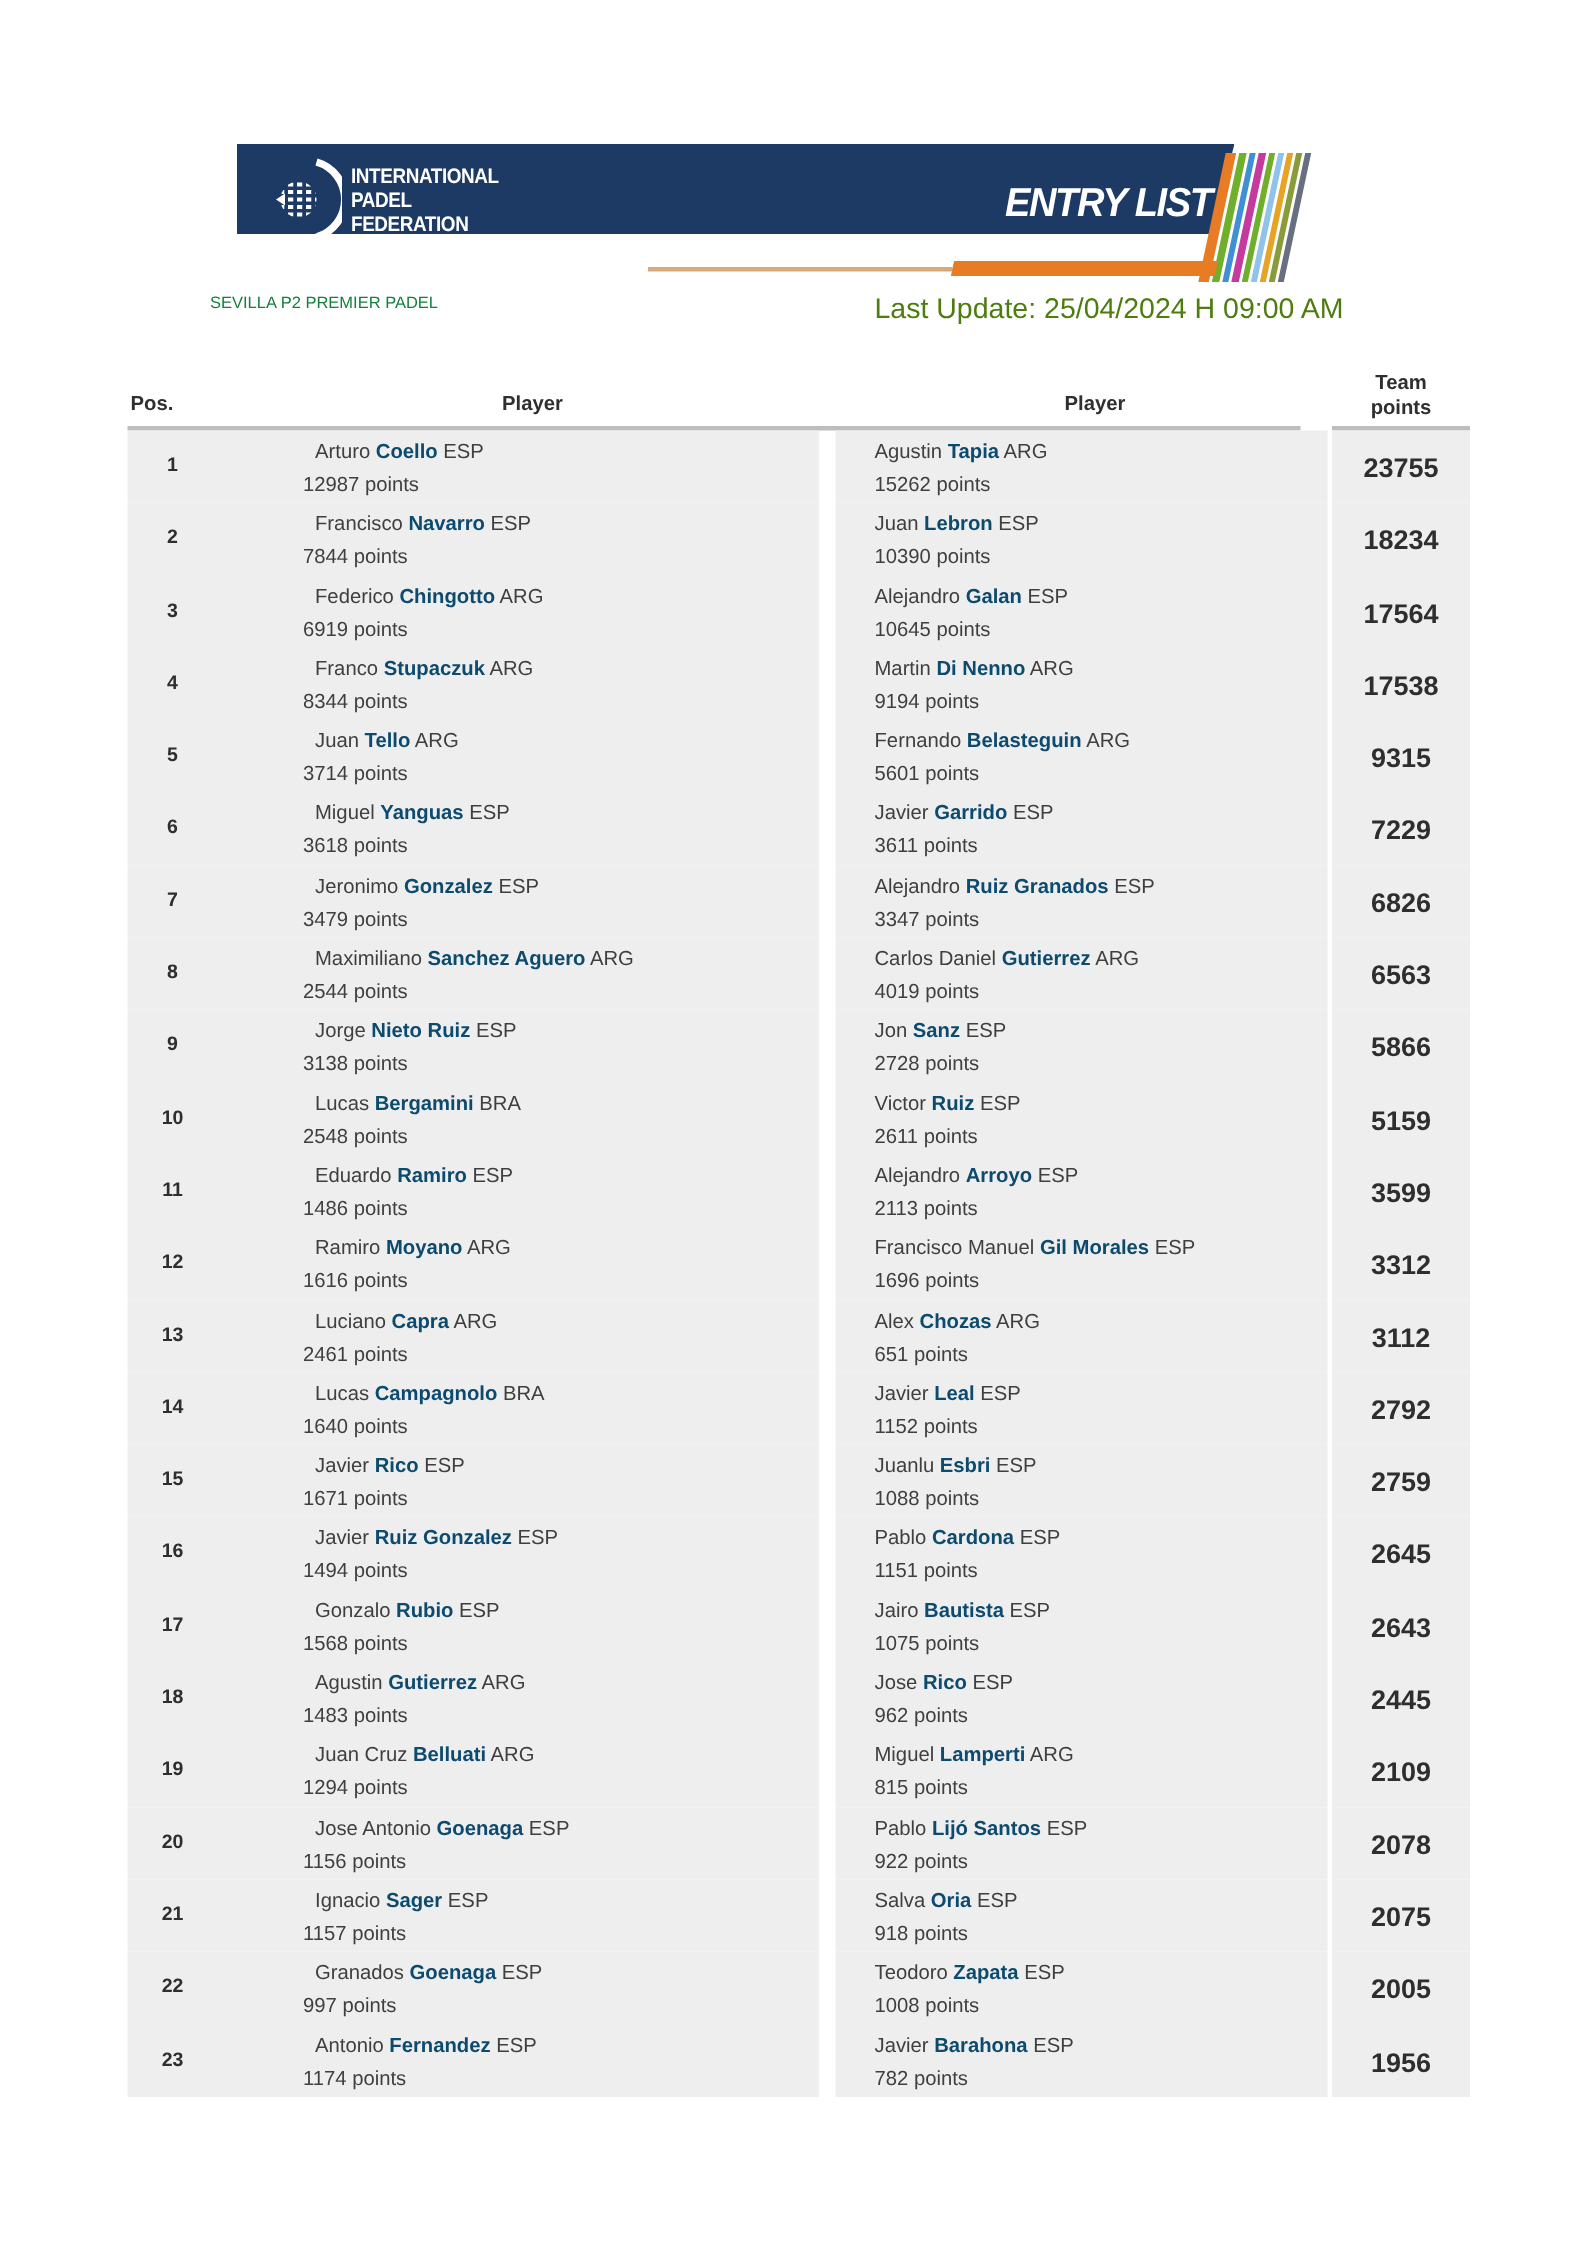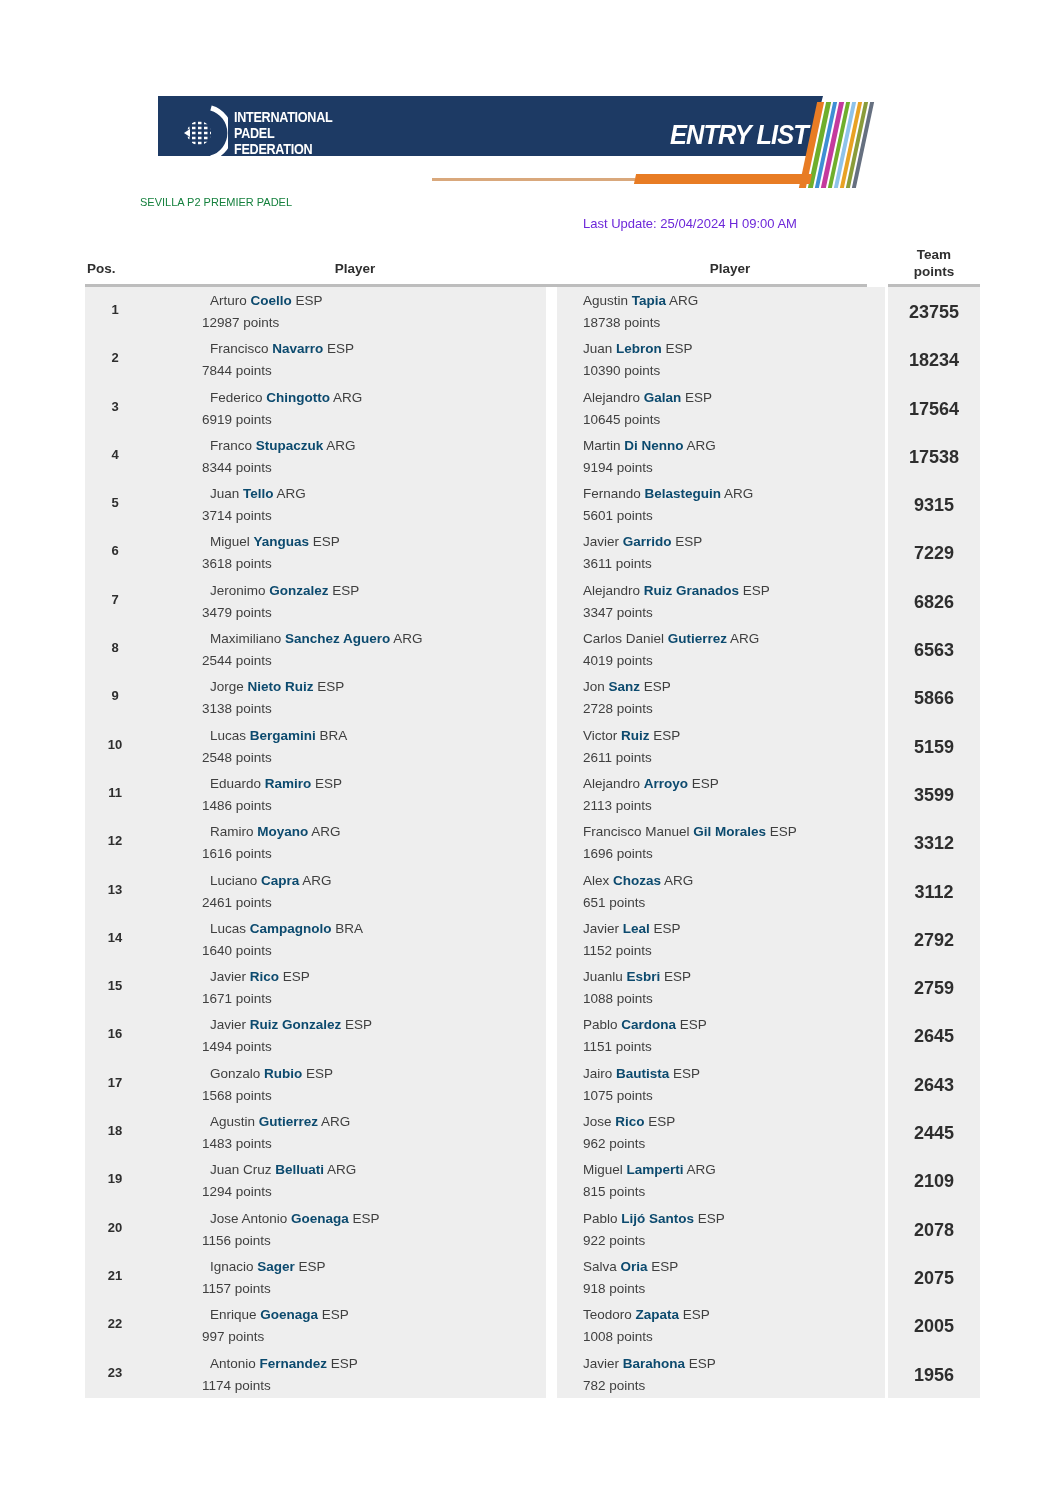--- a/index.html
+++ b/index.html
@@ -19,21 +19,21 @@
               white-space:nowrap;}
   .stripes{position:absolute;left:650px;top:6px;height:86px;display:flex;gap:2px;
            transform:skewX(-12deg);}
   .stripe{height:100%;}
   .bar-thin{position:absolute;left:274px;top:82px;width:203px;height:3px;background:#d9a87c;}
   .bar-thick{position:absolute;left:477px;top:78px;width:176px;height:10px;background:#e87c24;
              transform:skewX(-12deg);}
 
   
   .doc-title{position:absolute;left:140px;top:196px;font-size:11px;font-weight:normal;color:#15803d;}
-  .last-update{position:absolute;left:583px;top:196px;font-size:13px;color:#6d28d9;margin-top:20px;}
+  .last-update{position:absolute;left:583px;top:196px;font-size:19px;color:#4d7c0f;}
 
   
   .table{position:absolute;left:85px;top:238px;width:895px;}
   .thead{position:relative;height:46px;font-weight:bold;color:#2f2f2f;font-size:13.5px;}
   .th-pos{position:absolute;left:2px;bottom:8px;}
   .th-player1{position:absolute;left:100px;bottom:8px;width:340px;text-align:center;}
   .th-player2{position:absolute;left:490px;bottom:8px;width:310px;text-align:center;}
   .th-team{position:absolute;left:803px;bottom:4px;width:92px;text-align:center;line-height:17px;}
   .th-border-main{position:absolute;bottom:-3px;left:0;width:782px;height:3px;background:#bdbdbd;}
   .th-border-team{position:absolute;bottom:-3px;left:803px;width:92px;height:3px;background:#bdbdbd;}
@@ -122,21 +122,21 @@
       <div class="pos-num">1</div>
       <div class="pline name">
         <span class="firstname">Arturo </span><span class="lastname">Coello</span><span class="country"> ESP</span>
       </div>
       <div class="pline pts">12987 points</div>
     </div>
     <div class="cell-b">
       <div class="pline name">
         <span class="firstname">Agustin </span><span class="lastname">Tapia</span><span class="country"> ARG</span>
       </div>
-      <div class="pline pts">18738 points</div>
+      <div class="pline pts">15262 points</div>
     </div>
     <div class="cell-c">
       <div class="team-pts">23755</div>
     </div>
   </div>
 
   <div class="row">
     <div class="cell-a">
       <div class="pos-num">2</div>
       <div class="pline name">
@@ -513,21 +513,21 @@
     </div>
     <div class="cell-c">
       <div class="team-pts">2075</div>
     </div>
   </div>
 
   <div class="row">
     <div class="cell-a">
       <div class="pos-num">22</div>
       <div class="pline name">
-        <span class="firstname">Enrique </span><span class="lastname">Goenaga</span><span class="country"> ESP</span>
+        <span class="firstname">Granados </span><span class="lastname">Goenaga</span><span class="country"> ESP</span>
       </div>
       <div class="pline pts">997 points</div>
     </div>
     <div class="cell-b">
       <div class="pline name">
         <span class="firstname">Teodoro </span><span class="lastname">Zapata</span><span class="country"> ESP</span>
       </div>
       <div class="pline pts">1008 points</div>
     </div>
     <div class="cell-c">

